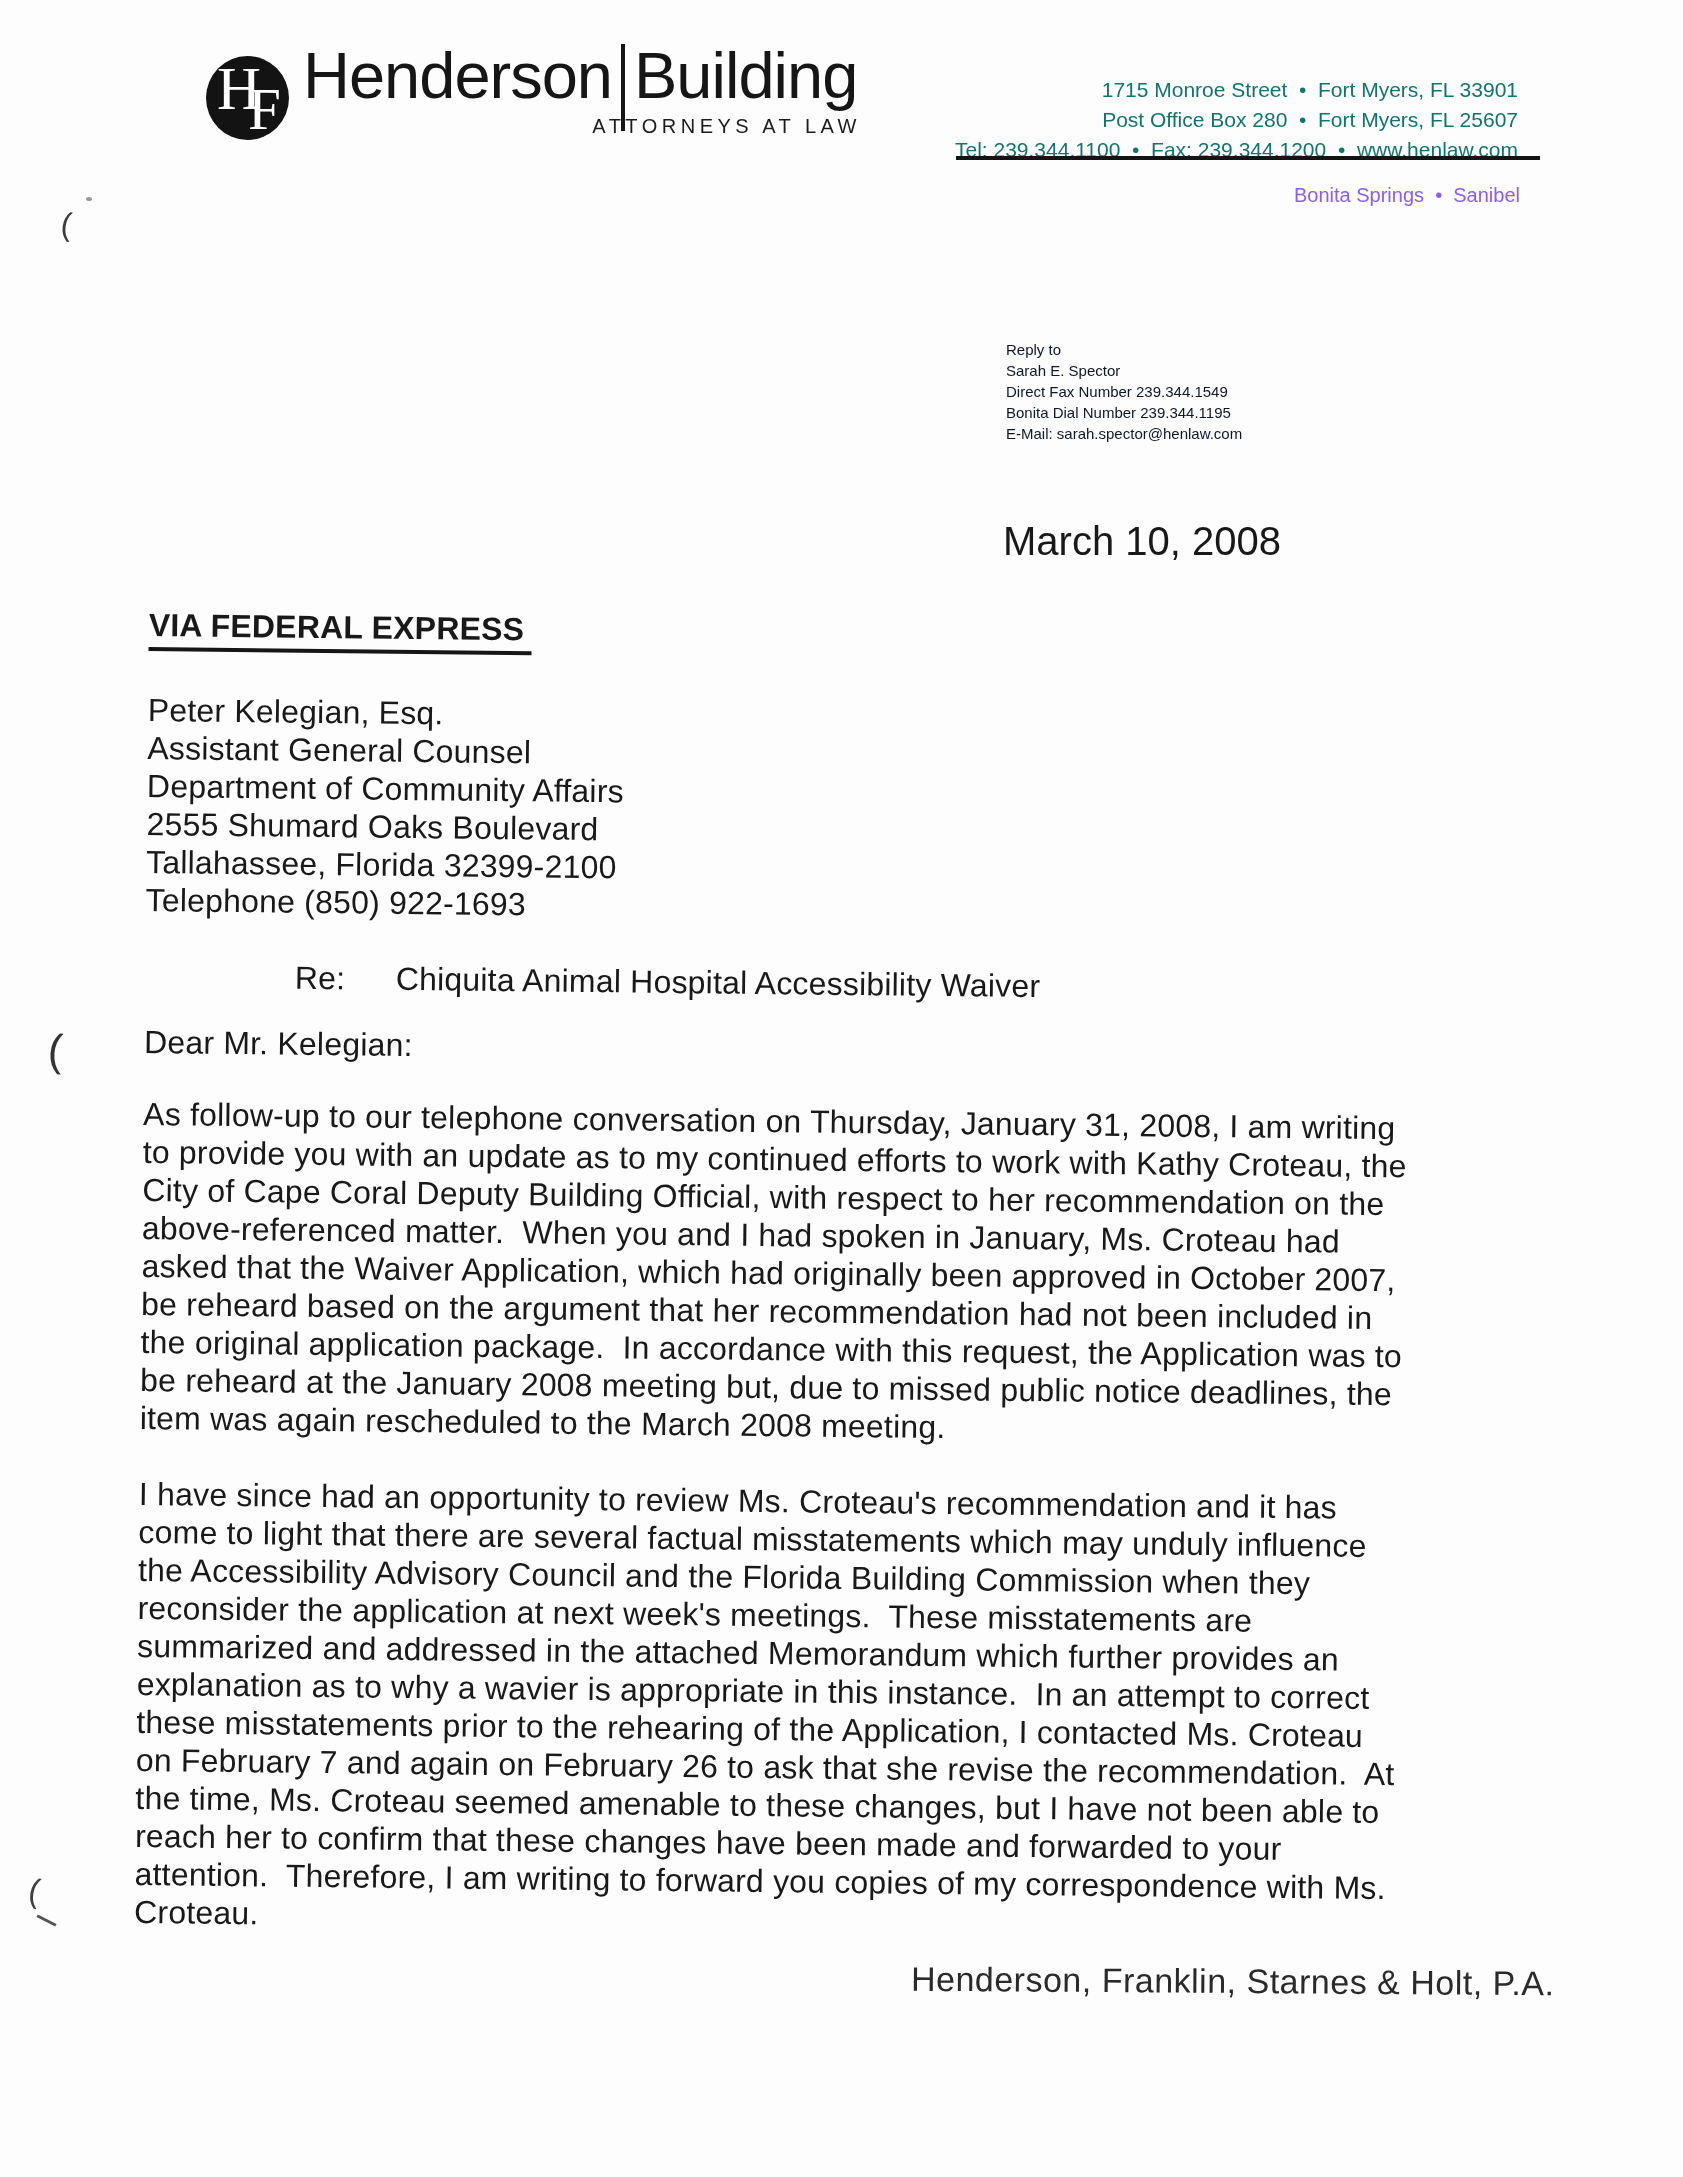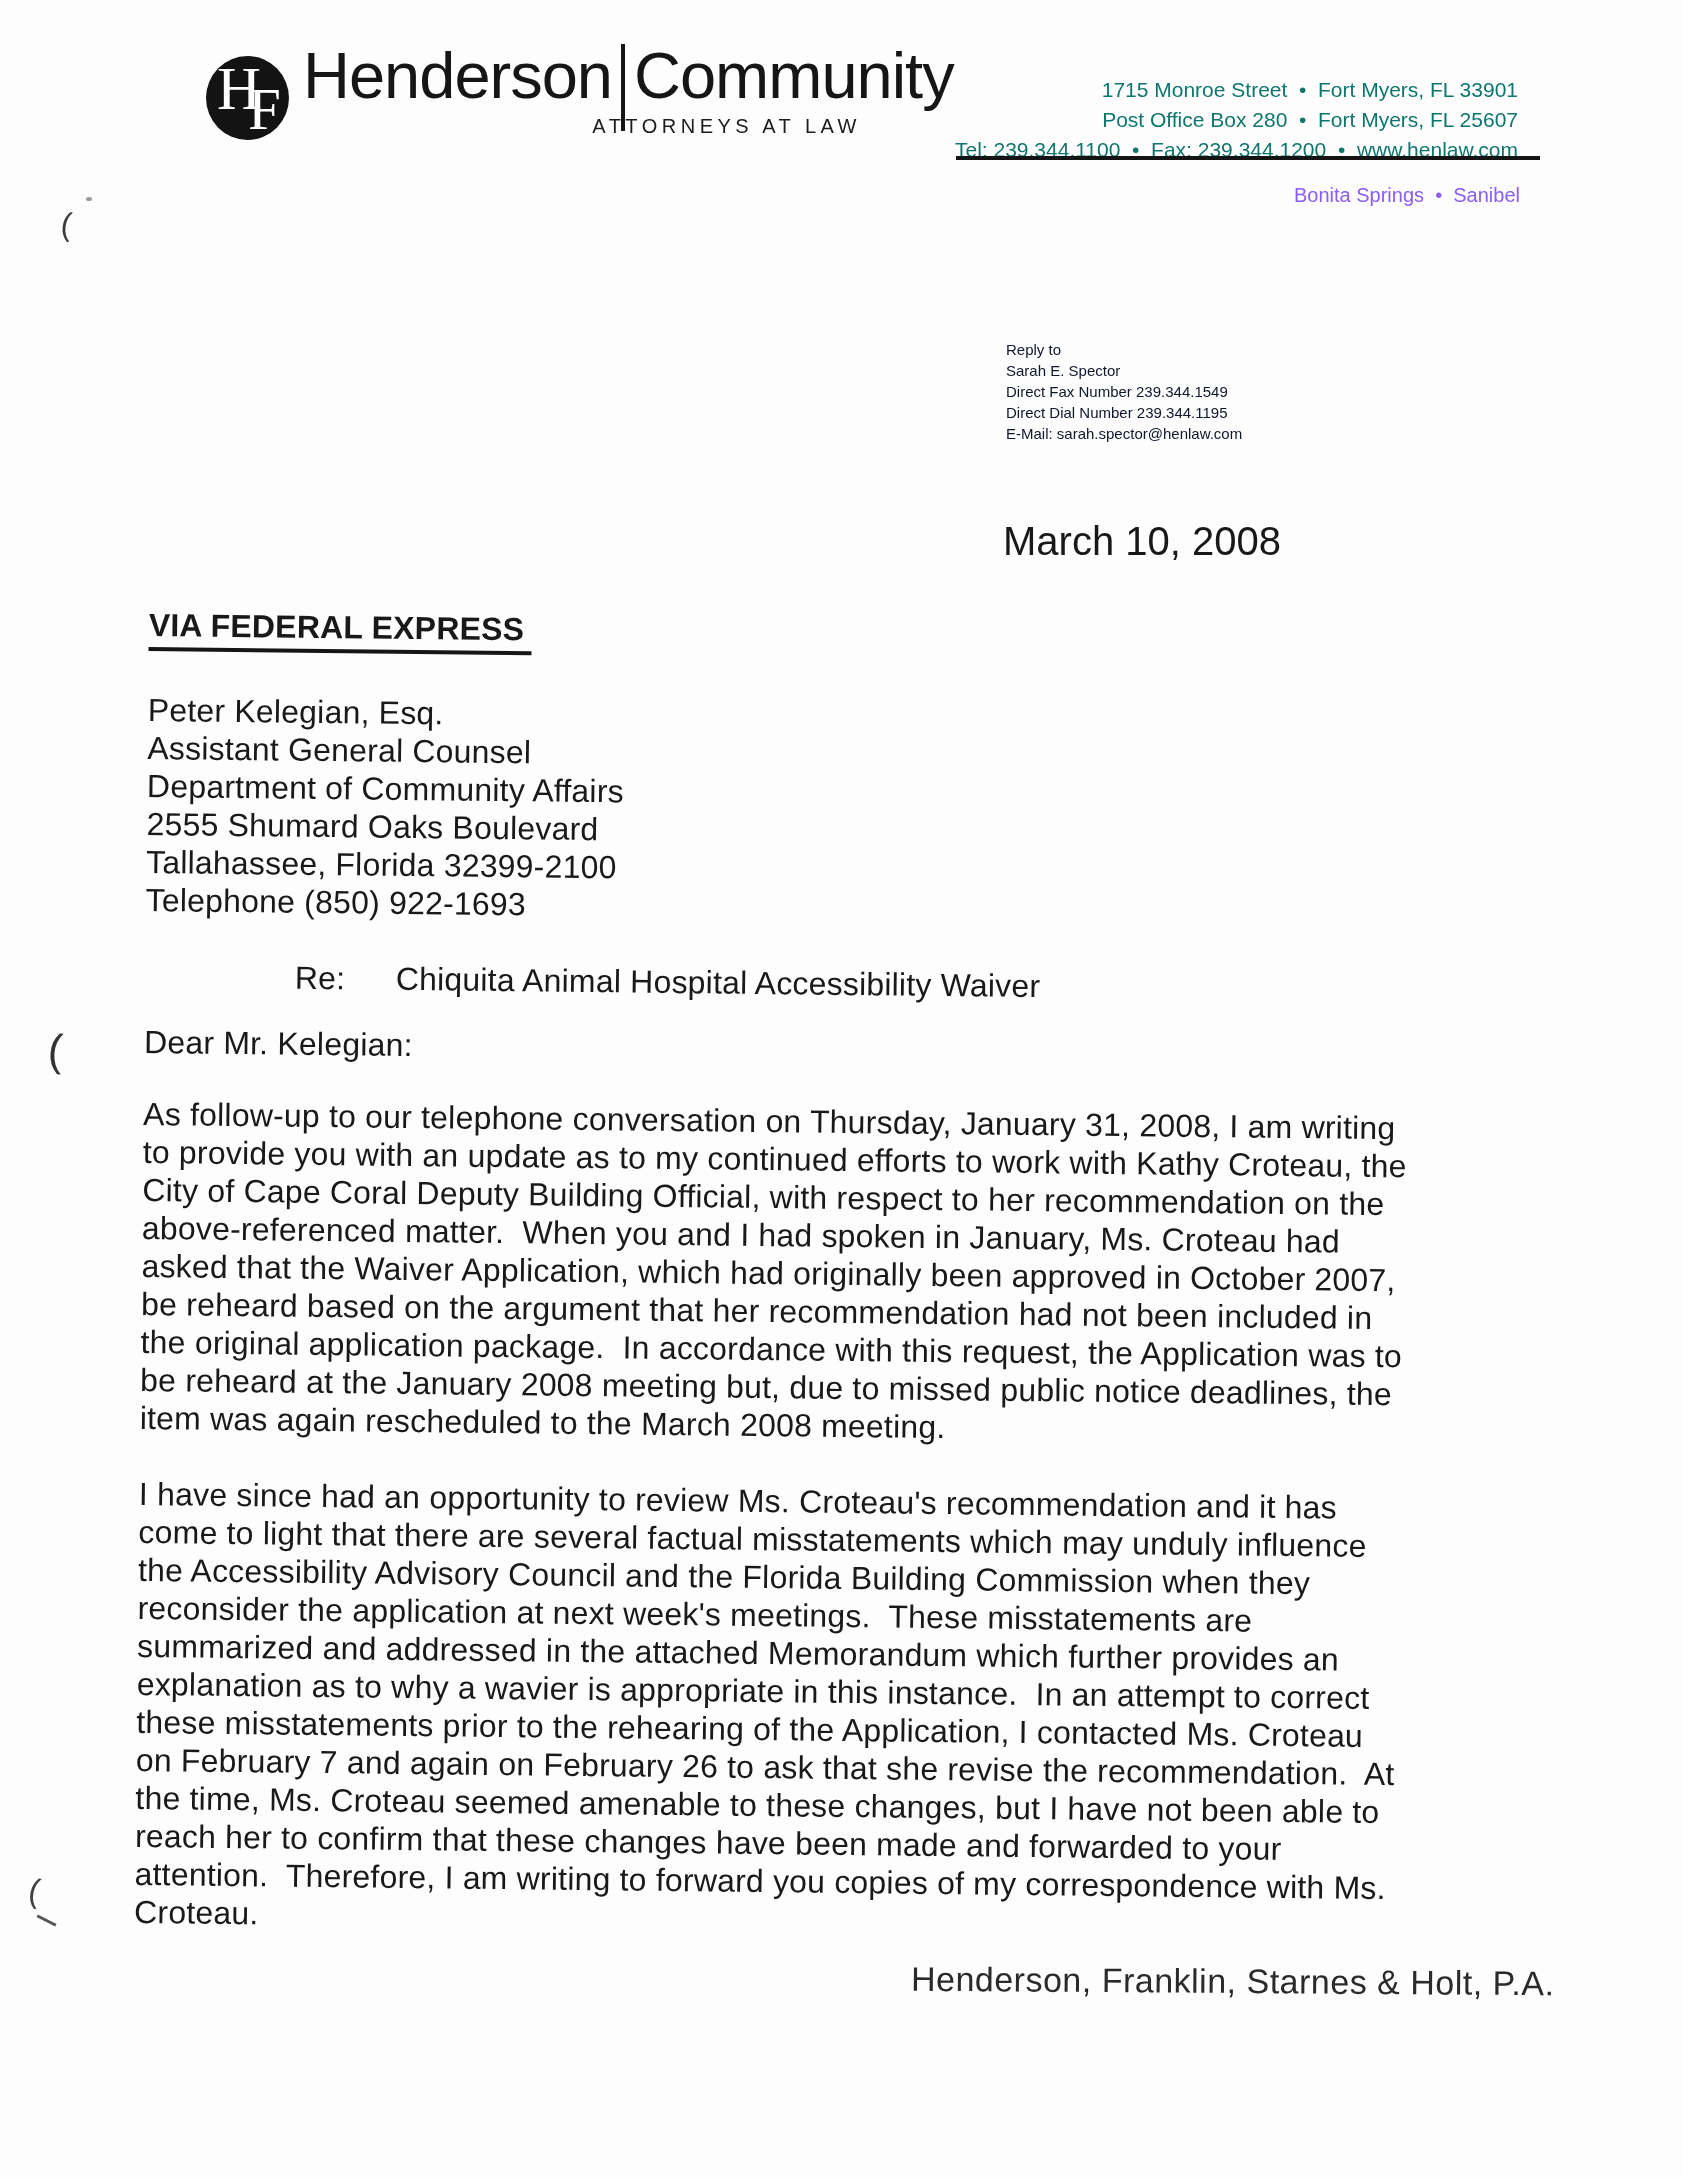--- a/index.html
+++ b/index.html
@@ -96,40 +96,40 @@
 <div class="page">
 
   <div class="logo-oval">
     <span class="mono-h">H</span>
     <span class="mono-f">F</span>
   </div>
 
   <div class="firm-name">
     <span>Henderson</span>
     <span class="firm-divider"></span>
-    <span>Community</span>
+    <span>Building</span>
   </div>
 
   <div class="tagline">ATTORNEYS AT LAW</div>
 
   <div class="lh-contact">
     <div class="pre">1715 Monroe Street  •  Fort Myers, FL 33901</div>
     <div class="pre">Post Office Box 280  •  Fort Myers, FL 25607</div>
     <div class="pre">Tel: 239.344.1100  •  Fax: 239.344.1200  •  www.henlaw.com</div>
   </div>
 
   <div class="lh-rule"></div>
 
   <div class="lh-offices pre">Bonita Springs  •  Sanibel</div>
 
   <div class="reply-block">
     <div>Reply to</div>
     <div class="reply-name">Sarah E. Spector</div>
     <div>Direct Fax Number 239.344.1549</div>
-    <div>Direct Dial Number 239.344.1195</div>
+    <div>Bonita Dial Number 239.344.1195</div>
     <div>E-Mail: sarah.spector@henlaw.com</div>
   </div>
 
   <div class="date-line">March 10, 2008</div>
 
   <div class="letter-body">
 
     <span class="via">VIA FEDERAL EXPRESS</span>
 
     <div class="recipient">

